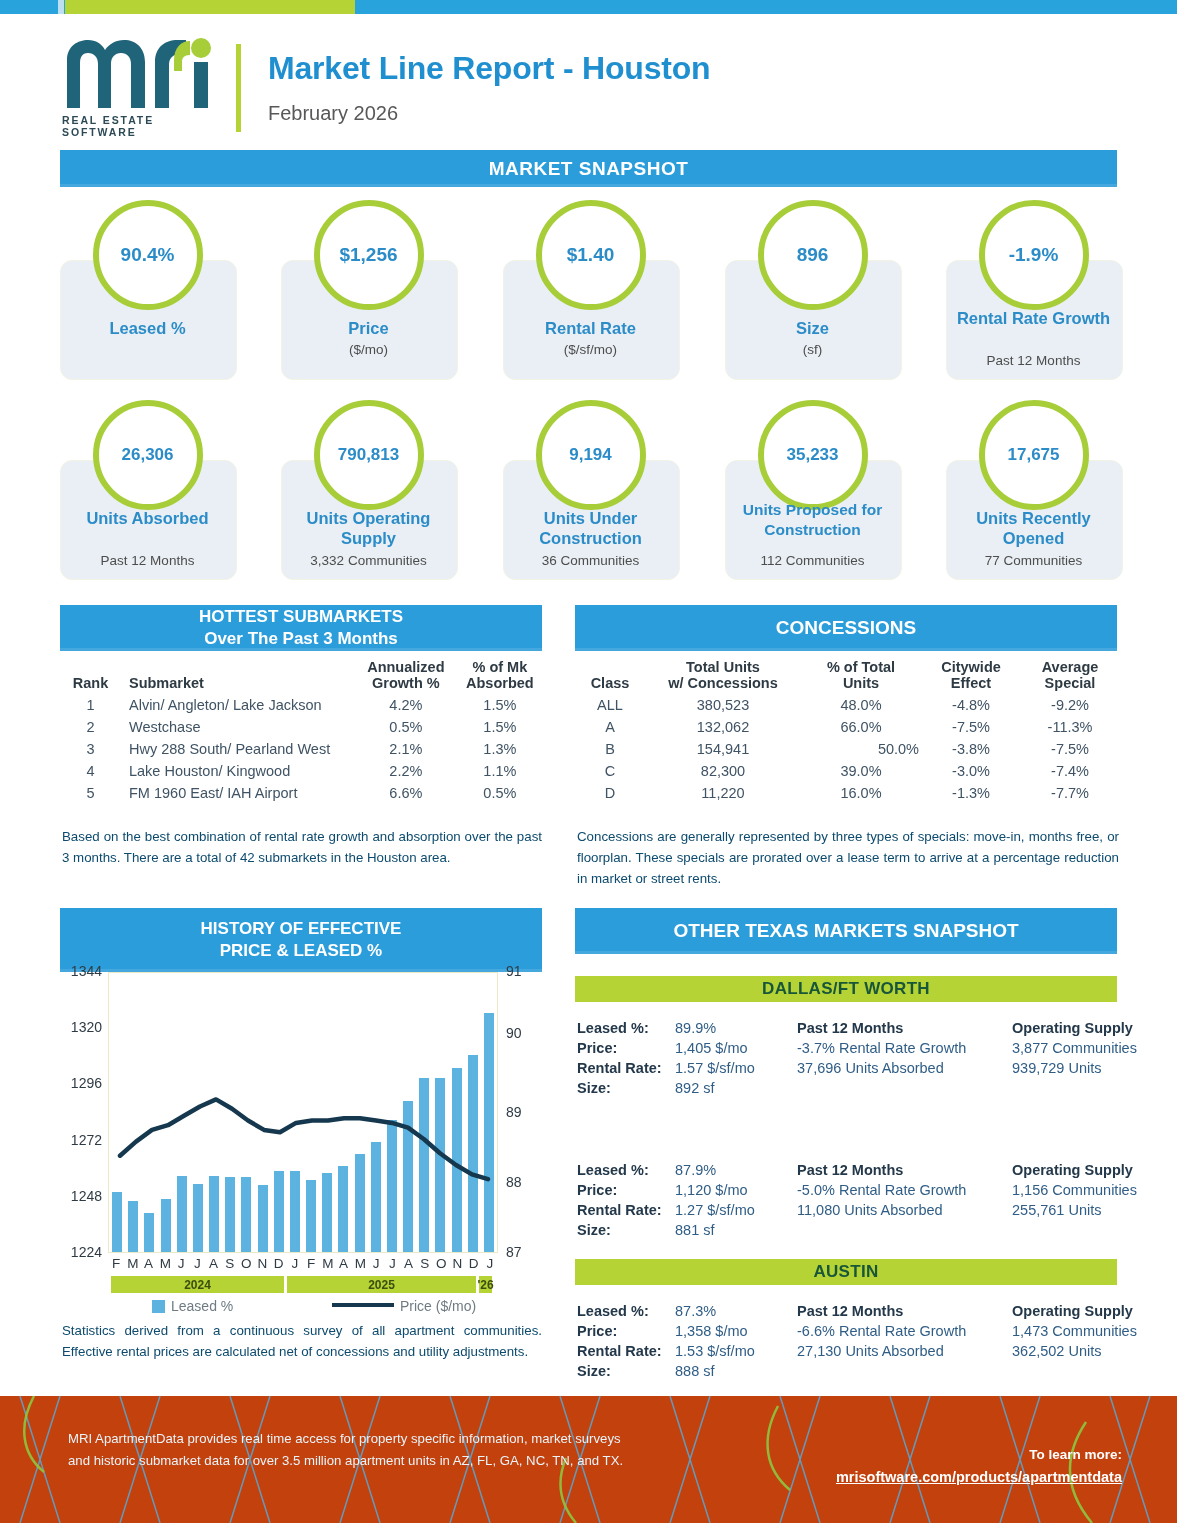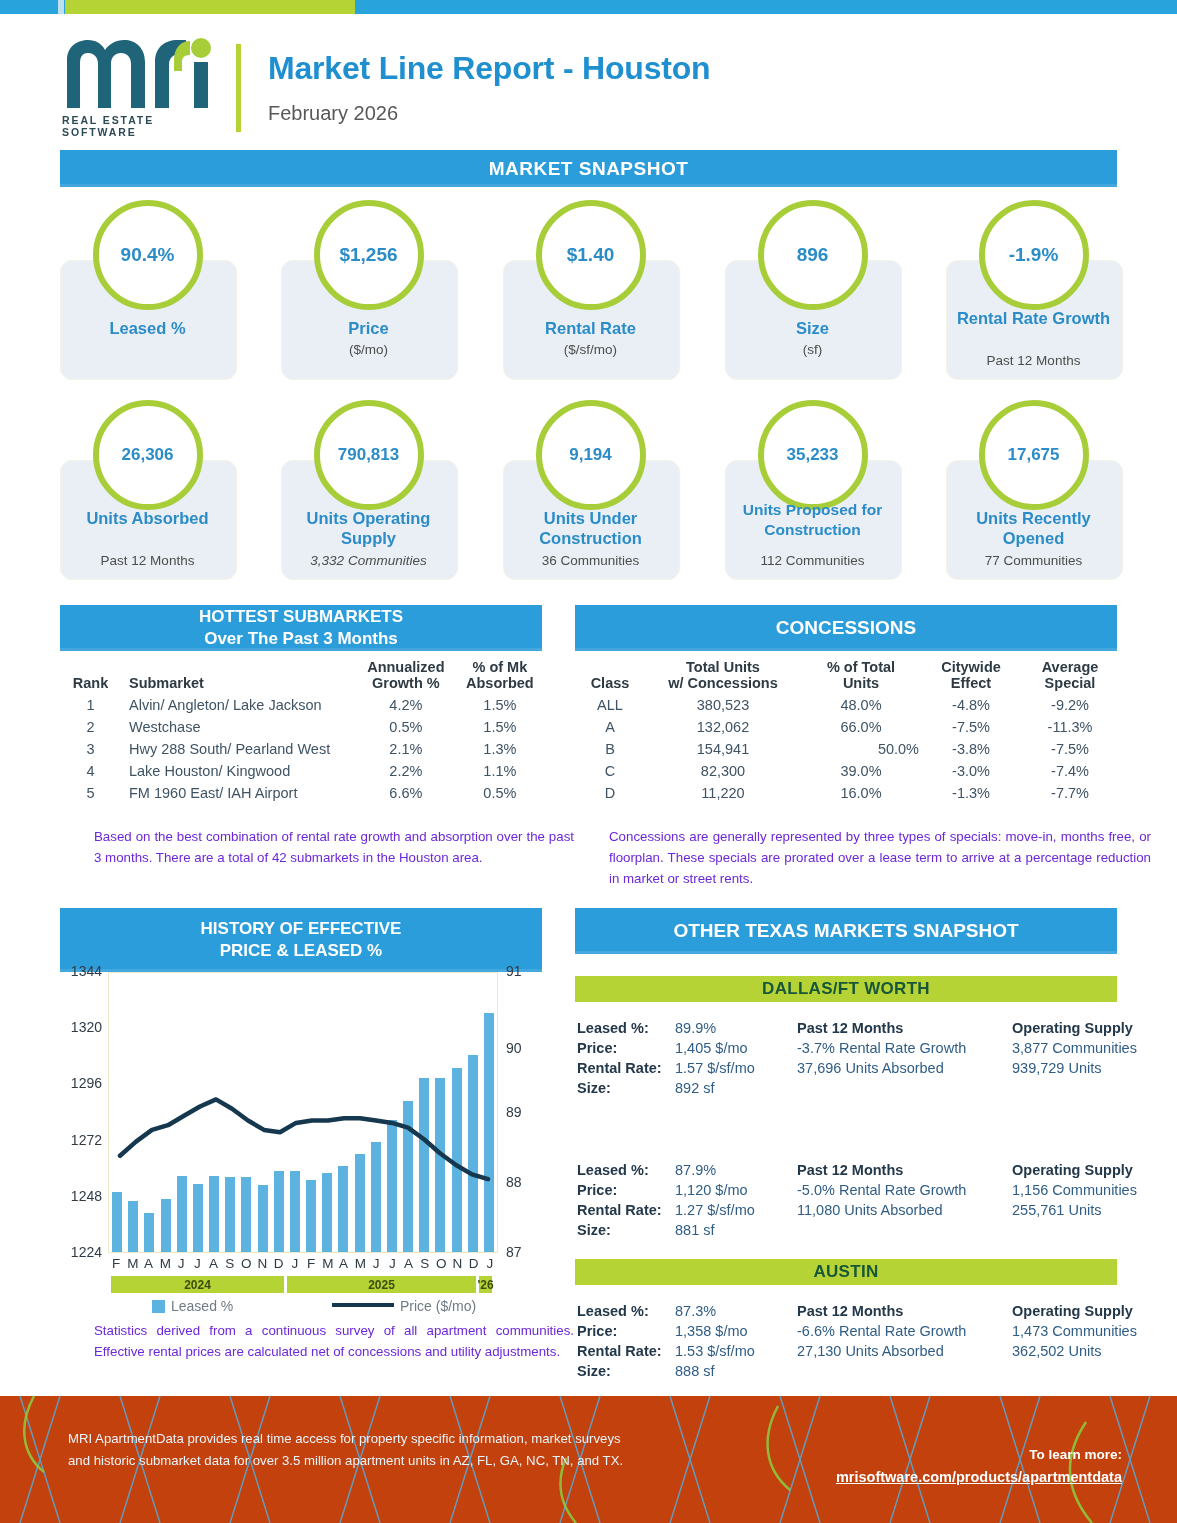--- a/index.html
+++ b/index.html
@@ -48,21 +48,21 @@
   .stat .sub{position:absolute;left:0;top:0;width:175px;text-align:center;font-size:13.5px;color:#4d4d4d;z-index:4;}
   .stat.two .lbl{top:108px;}
   .stat.small .circle span{font-size:17px;}
 
   
   .panel-hdr{position:absolute;font-size:17px;line-height:22px;}
   .tbl{position:absolute;font-size:14.5px;color:#3a4a55;}
   .tbl table{border-collapse:collapse;}
   .tbl th{font-weight:bold;color:#2f3b44;font-size:14.5px;padding:1px 0 3px 0;vertical-align:bottom;}
   .tbl td{padding:3px 0;color:#3f5364;}
-  .note{position:absolute;font-size:13.3px;line-height:21px;color:#6d28d9;text-align:justify;margin-left:32px;}
+  .note{position:absolute;font-size:13.3px;line-height:21px;color:#0c4a6e;text-align:justify;}
 
   
   .chartwrap{position:absolute;left:60px;top:966px;width:485px;height:295px;}
   .plot{position:absolute;left:48px;top:6px;width:390px;height:281px;background:#fff;
         border:1px solid #ece9c6;box-sizing:border-box;}
   .bars{position:absolute;left:0;top:0;width:100%;height:100%;display:flex;align-items:flex-end;
         justify-content:space-between;padding:0 3px;box-sizing:border-box;}
   .bar{width:10px;background:#5cb3e0;}
   .axL,.axR{position:absolute;font-size:14px;color:#2f3b44;}
   .axL{right:0;text-align:right;}
@@ -163,21 +163,21 @@
       </div>
     <div class="lbl">Units Absorbed</div>
     <div class="sub" style="top:153px;">Past 12 Months</div>
   </div>
   <div class="stat two small" style="left:281px;top:400px;">
     <div class="box"></div>
     <div class="circle">
         <span>790,813</span>
       </div>
     <div class="lbl">Units Operating Supply</div>
-    <div class="sub" style="top:153px;font-style:italic;">3,332 Communities</div>
+    <div class="sub" style="top:153px;">3,332 Communities</div>
   </div>
   <div class="stat two small" style="left:503px;top:400px;">
     <div class="box"></div>
     <div class="circle">
         <span>9,194</span>
       </div>
     <div class="lbl">Units Under Construction</div>
     <div class="sub" style="top:153px;">36 Communities</div>
   </div>
   <div class="stat two small" style="left:725px;top:400px;">
@@ -360,21 +360,21 @@
         <div class="axL" style="position: absolute; left: 0px; width: 42px; top: 221.8px; text-align: right;">1248</div>
         <div class="axL" style="position: absolute; left: 0px; width: 42px; top: 165.6px; text-align: right;">1272</div>
         <div class="axL" style="position: absolute; left: 0px; width: 42px; top: 109.4px; text-align: right;">1296</div>
         <div class="axL" style="position: absolute; left: 0px; width: 42px; top: 53.2px; text-align: right;">1320</div>
         <div class="axL" style="position: absolute; left: 0px; width: 42px; top: -3px; text-align: right;">1344</div>
       </div>
     <div id="yright">
         <div class="axR" style="position: absolute; left: 446px; top: 278px;">87</div>
         <div class="axR" style="position: absolute; left: 446px; top: 207.75px;">88</div>
         <div class="axR" style="position: absolute; left: 446px; top: 137.5px;">89</div>
-        <div class="axR" style="position: absolute; left: 446px; top: 74px;">90</div>
+        <div class="axR" style="position: absolute; left: 446px; top: 59px;">90</div>
         <div class="axR" style="position: absolute; left: 446px; top: -3px;">91</div>
       </div>
     <div class="xlabels" id="xlabels">
         <span title="Feb 2024">F</span>
         <span title="Mar 2024">M</span>
         <span title="Apr 2024">A</span>
         <span title="May 2024">M</span>
         <span title="Jun 2024">J</span>
         <span title="Jul 2024">J</span>
         <span title="Aug 2024">A</span>

